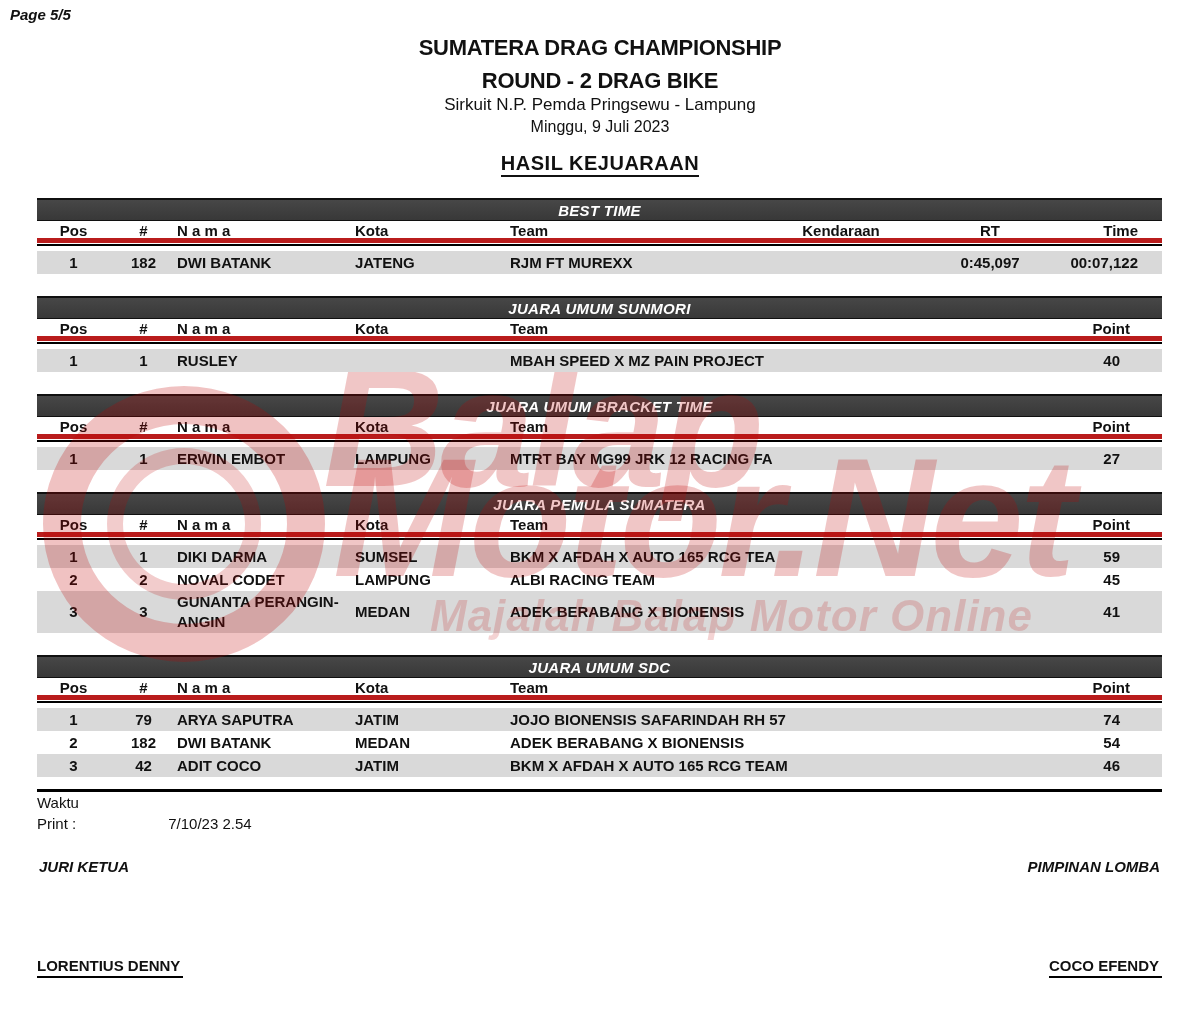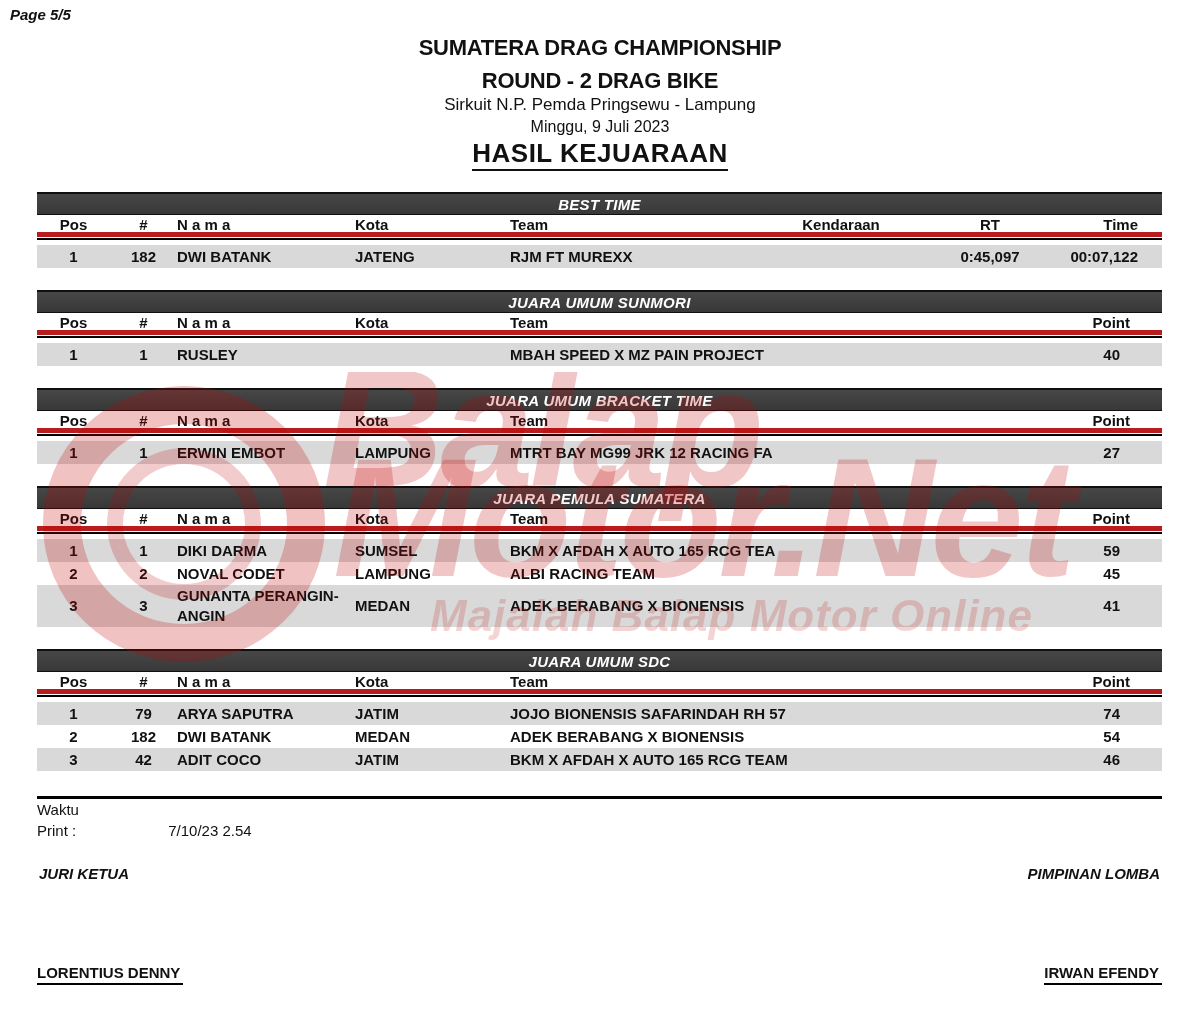--- a/index.html
+++ b/index.html
@@ -11,29 +11,29 @@
   .page-label {
     position:absolute; top:6px; left:10px;
     font-size:15px; font-weight:700; font-style:italic;
   }
   .doc-header { text-align:center; padding-top:34px; }
   .title-line { font-size:22px; font-weight:700; letter-spacing:-0.3px; line-height:27px; }
   .title-line.second { margin-top:6px; }
   .venue { font-size:17px; line-height:21px; }
   .event-date { margin-top:2px; font-size:16px; line-height:20px; }
   .section-title {
-    margin-top:1px; font-size:26px; font-weight:700; letter-spacing:0.5px;
+    margin-top:15px; font-size:20px; font-weight:700; letter-spacing:0.5px;
   }
   .section-title span { border-bottom:2px solid #111; padding-bottom:1px; }
 
   .content { margin-left:37px; width:1125px; position:relative; }
   #tables-container { margin-top:23px; }
 
   .result-table { margin-bottom:22px; }
-  .result-table:last-child { margin-bottom:25px; }
+  .result-table:last-child { margin-bottom:12px; }
   .title-bar {
     height:23px; background:linear-gradient(180deg,#474747,#383838);
     border-top:2px solid #101010; border-bottom:1px solid #101010;
     display:flex; align-items:center; justify-content:center;
   }
   .title-bar .bar-text {
     color:#fff; font-size:15px; font-weight:700; font-style:italic; letter-spacing:0.3px;
   }
   .thead {
     display:grid; align-items:center; height:21px; margin-top:1px;
@@ -275,21 +275,21 @@
       </div>
     </div>
 
     <div class="roles-row">
       <span>JURI KETUA</span>
       <span>PIMPINAN LOMBA</span>
     </div>
 
     <div class="names-row">
       <span class="sig-name">LORENTIUS DENNY</span>
-      <span class="sig-name">IRWAN EFENDY</span>
+      <span class="sig-name">COCO EFENDY</span>
     </div>
   </div>
 
   <div class="watermark">
     <div class="wm-ring"></div>
     <div class="wm-ring-inner"></div>
     <div class="wm-big wm-line1">Balap</div>
     <div class="wm-big wm-line2">Motor.Net</div>
     <div class="wm-tagline">Majalah Balap Motor Online</div>
   </div>

